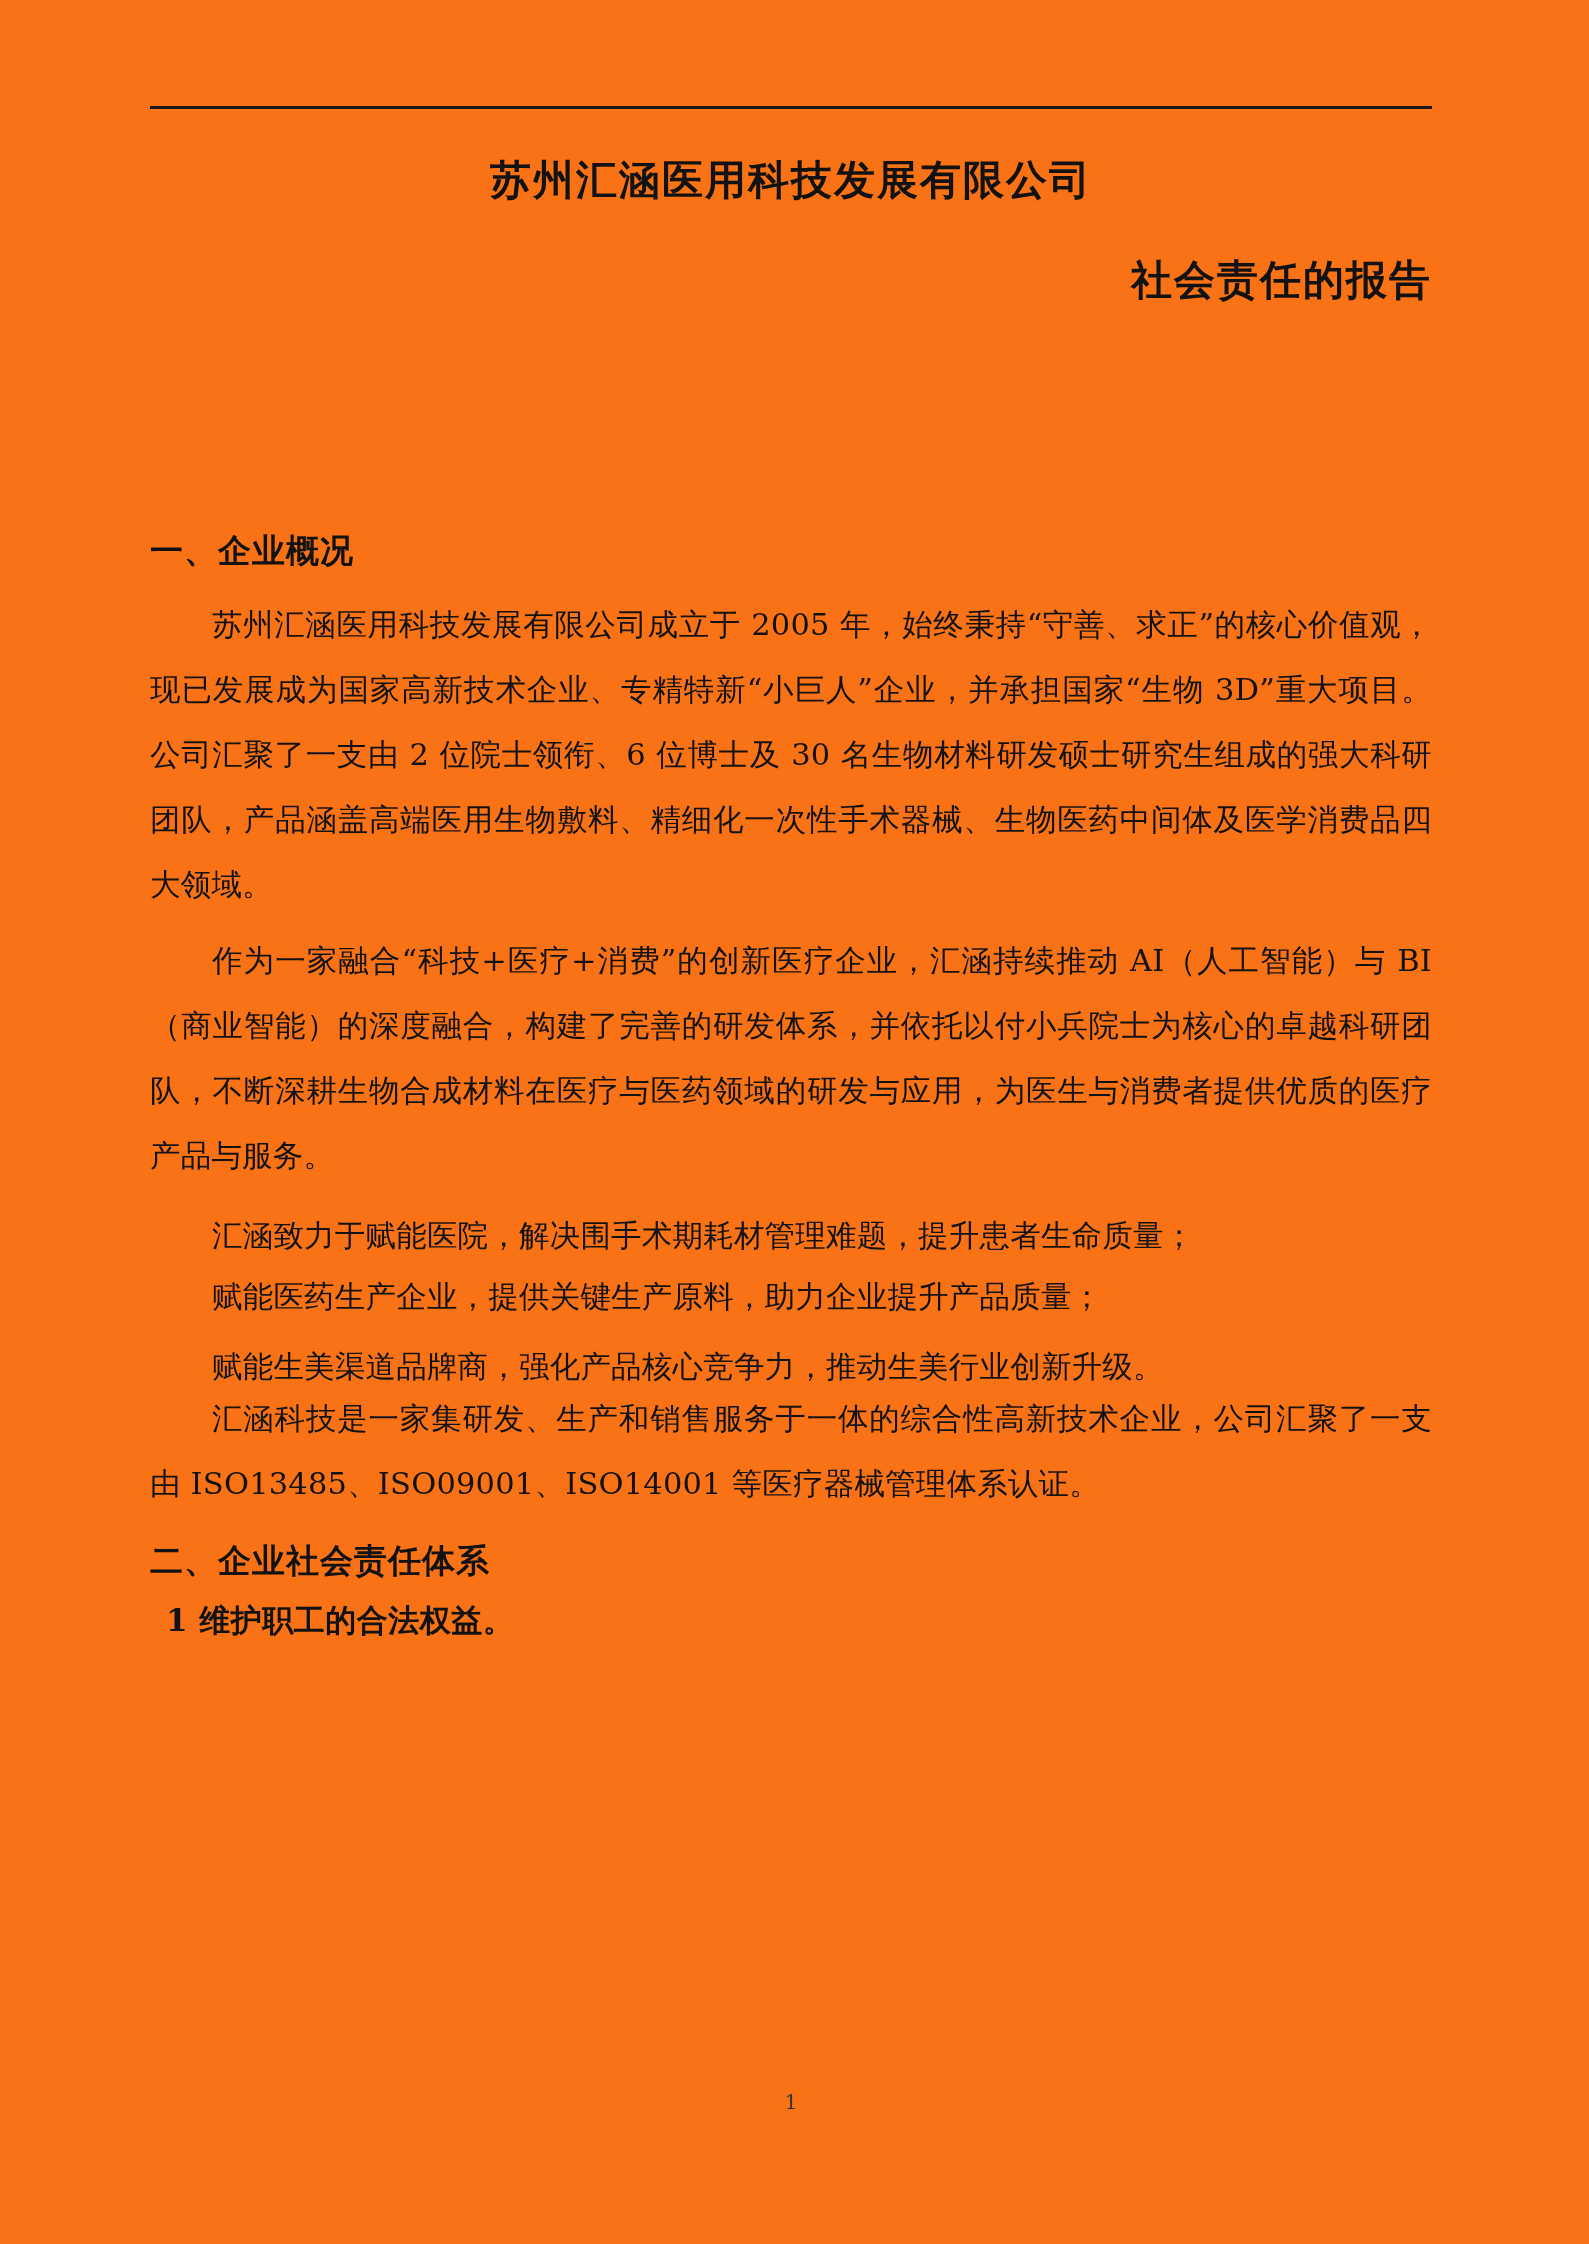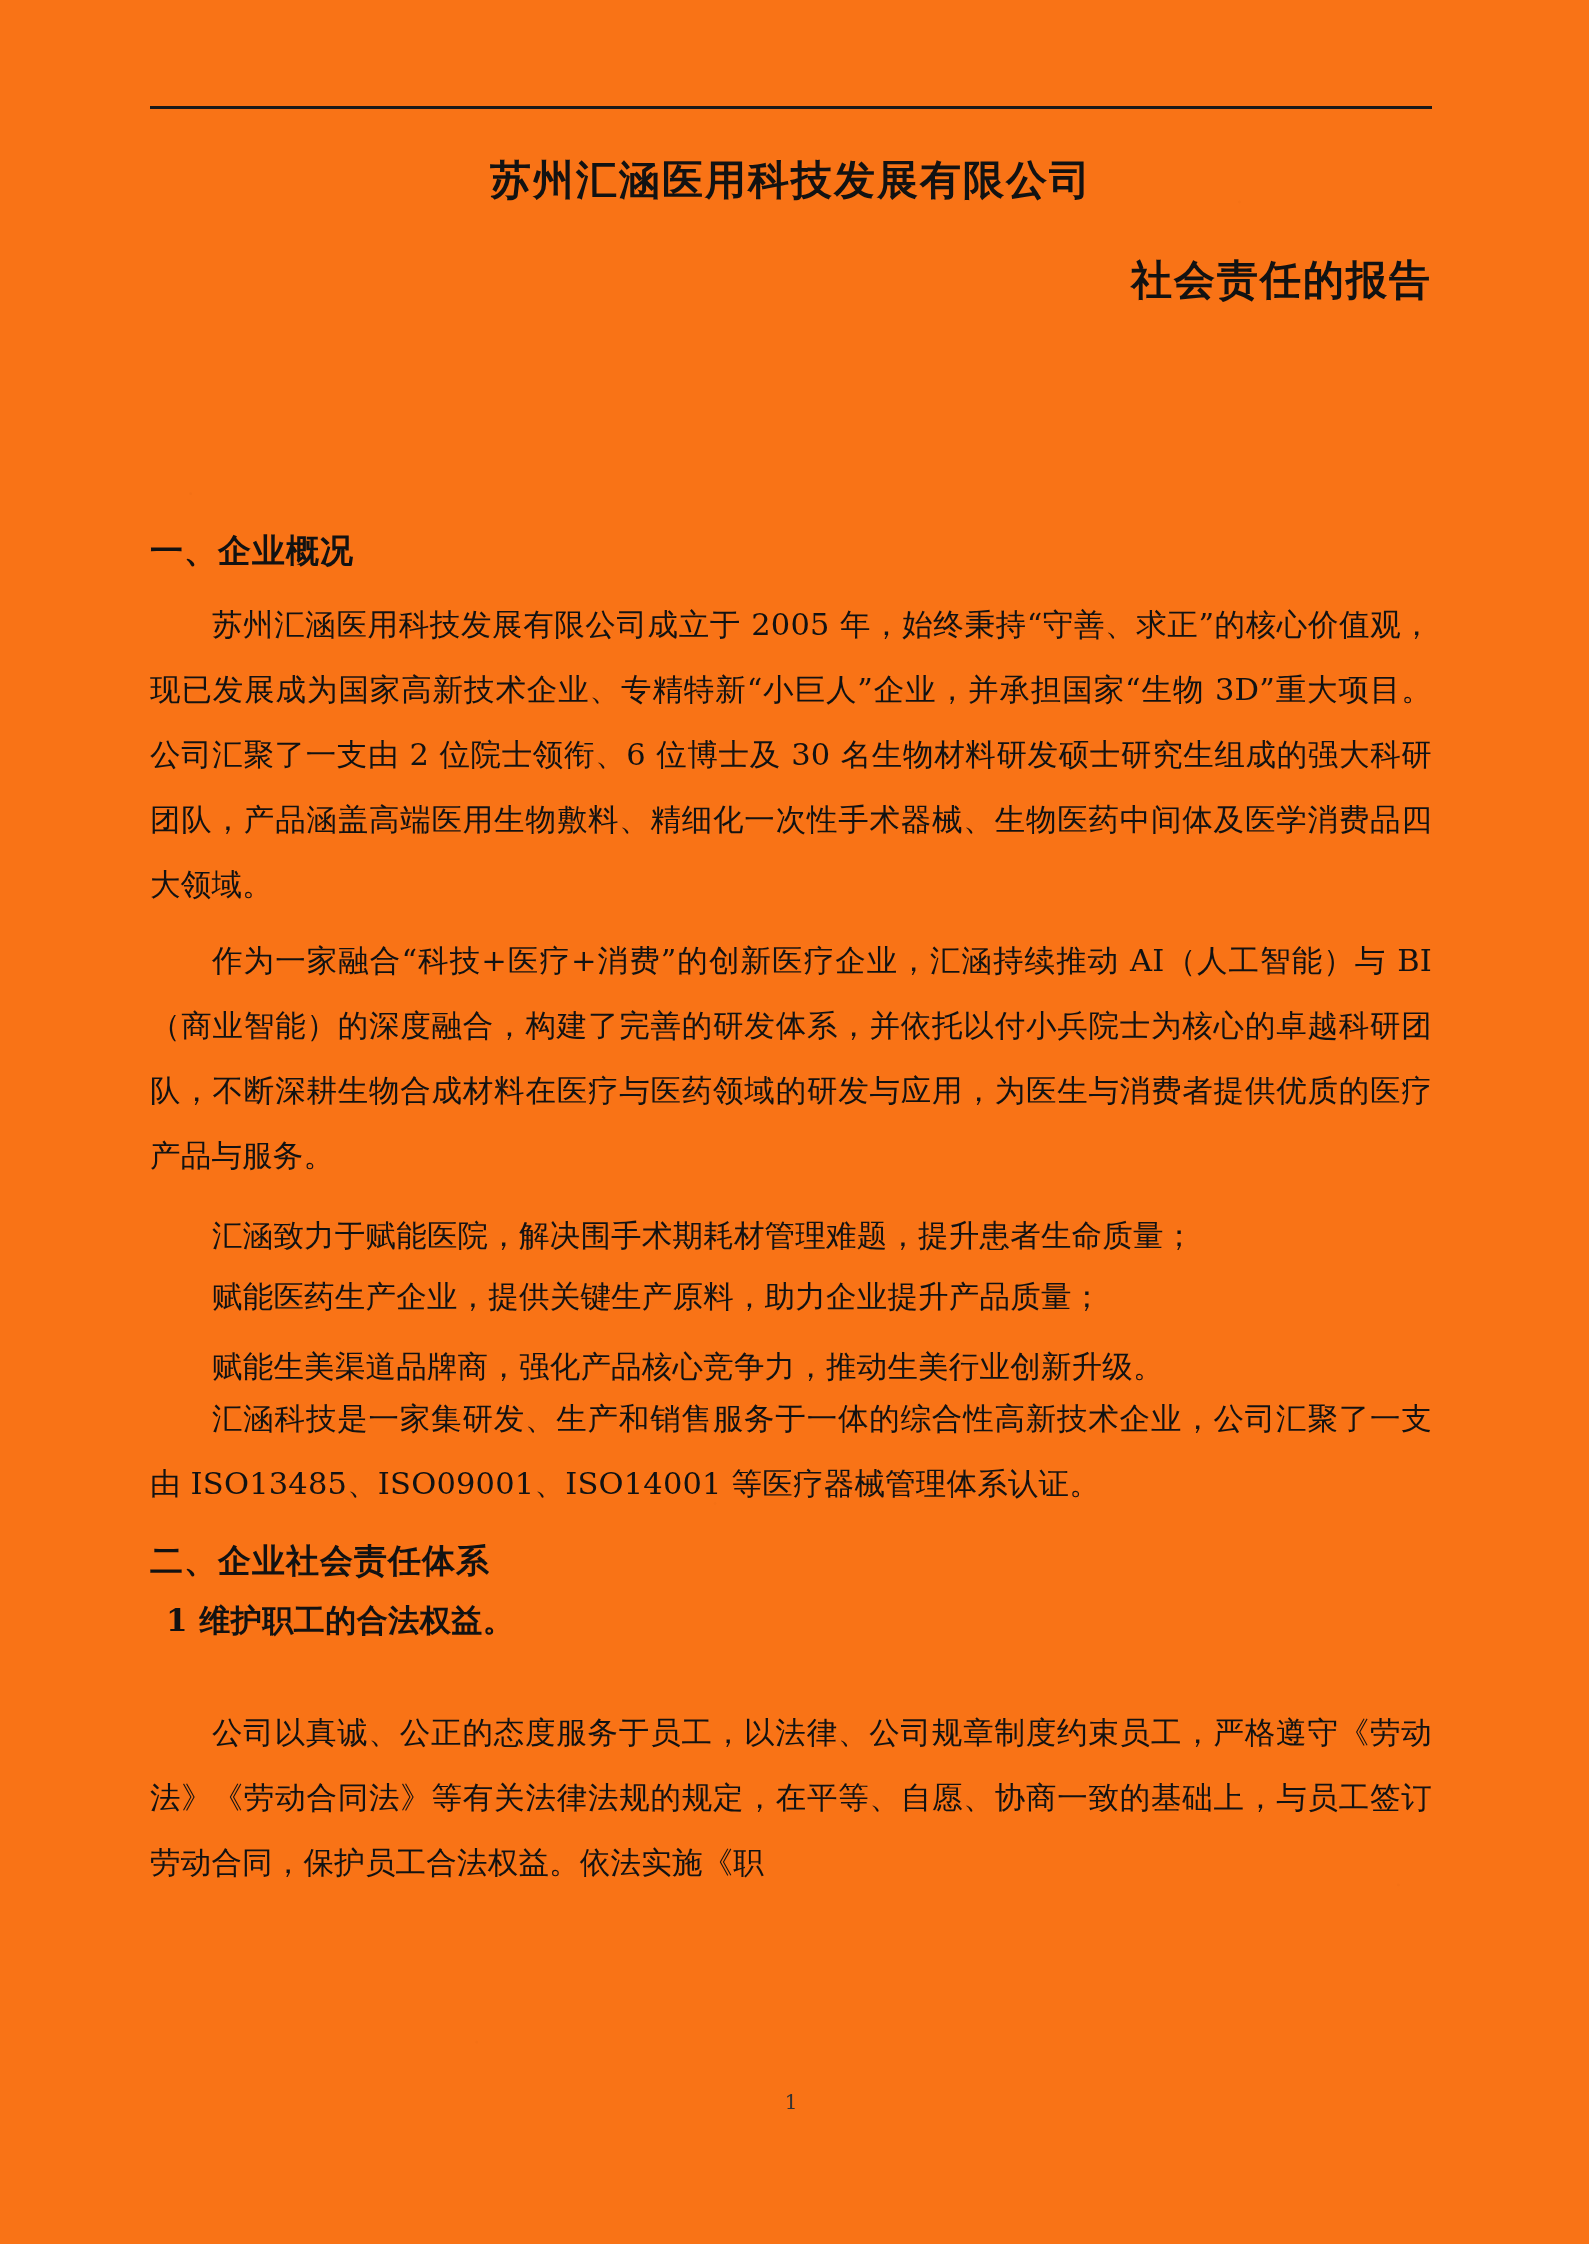--- a/index.html
+++ b/index.html
@@ -121,18 +121,17 @@
     <div class="para" style="top: 1264px; text-indent: 62px;">赋能医药生产企业，提供关键生产原料，助力企业提升产品质量；</div>
 
     <div class="para" style="top: 1334px; text-indent: 62px;">赋能生美渠道品牌商，强化产品核心竞争力，推动生美行业创新升级。</div>
 
     <div class="para" style="top: 1386px; text-indent: 62px;">汇涵科技是一家集研发、生产和销售服务于一体的综合性高新技术企业，公司汇聚了一支由 ISO13485、ISO09001、ISO14001 等医疗器械管理体系认证。</div>
 
     <div class="section-head" style="top: 1539px; font-family: Liberation Mono, monospace;">二、企业社会责任体系</div>
 
     <div class="subsection-head" style="top: 1600px;">1 维护职工的合法权益。</div>
 
-    <div class="para" style="top: 1700px; text-indent: 62px;">公司以真诚、公正的态度服务于员工，以法律、公司规章制度约束员工，严格遵守《劳动法》《劳动合同法》等有关法律法规的规定，在平等、自愿、协商一致的基础上，与员工签订劳动合同，保护员工合法权益。依法实施《职</div>
 
     <div class="page-num">1</div>
 
   </div>
 </div>
 
 </body></html>

